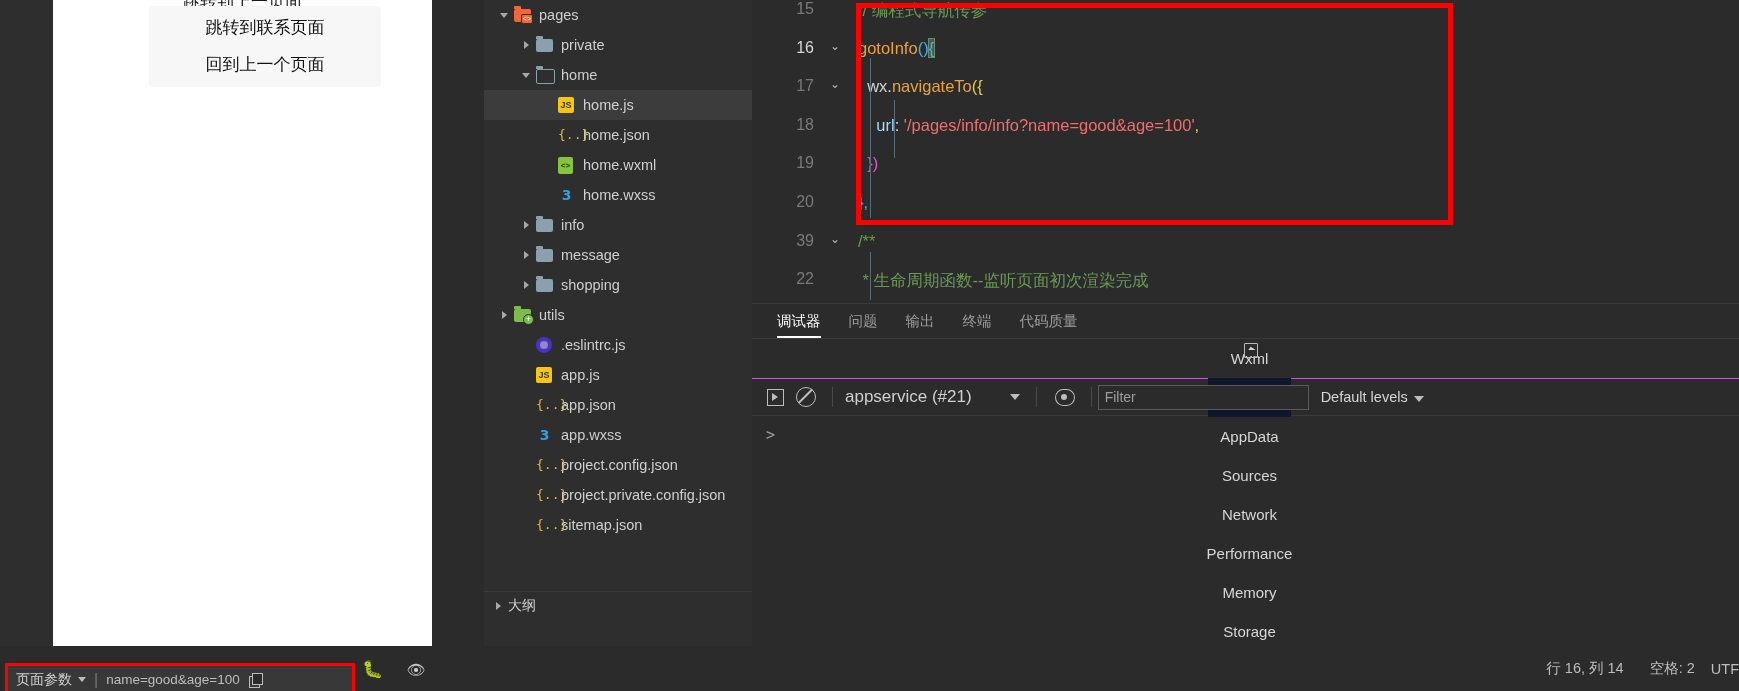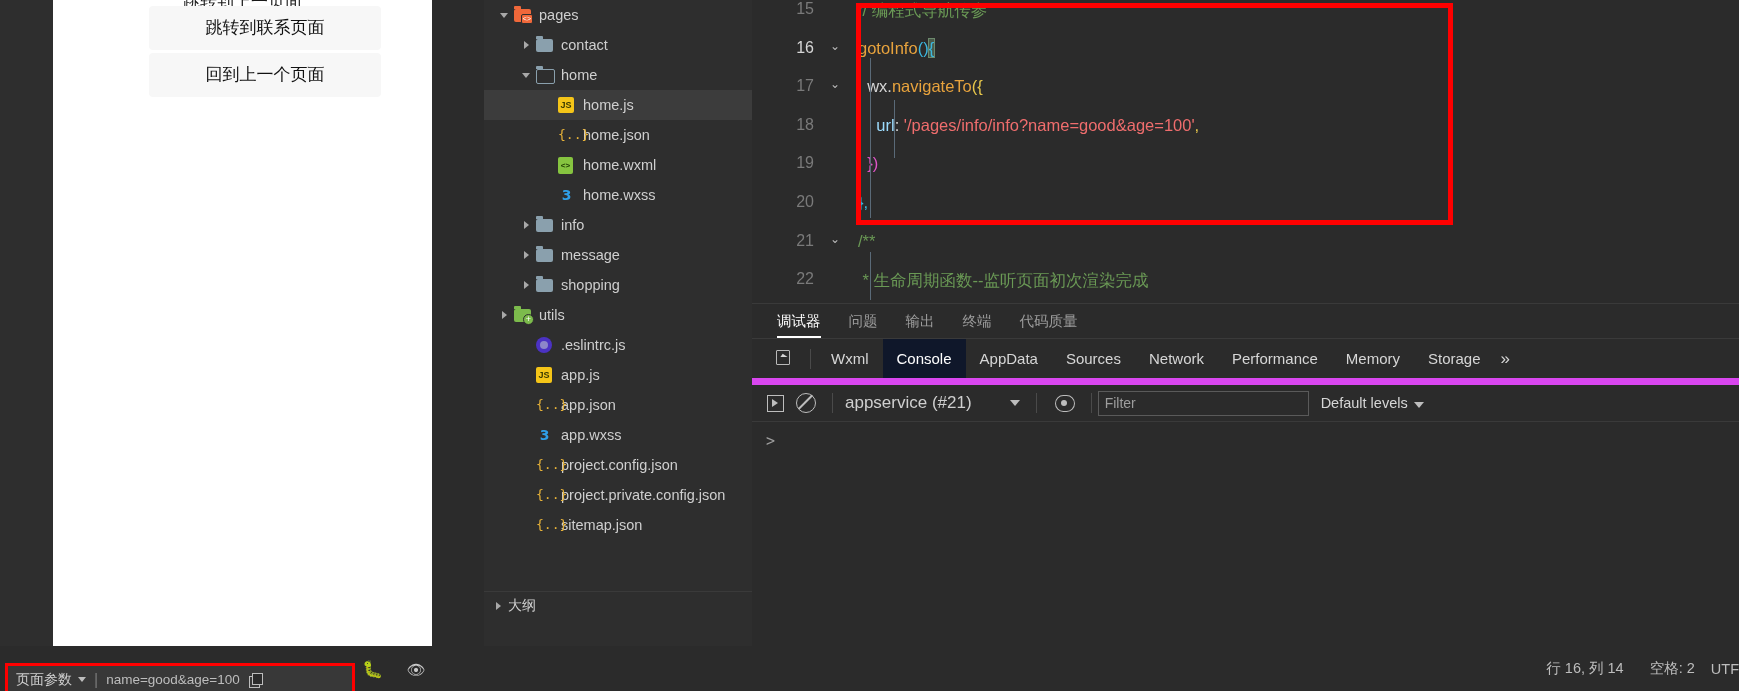--- a/index.html
+++ b/index.html
@@ -16,21 +16,21 @@
 
   
   .simulator{position:absolute;left:53px;top:0;width:379px;height:580px;background:#ffffff;overflow:hidden;}
   .sim-row{position:absolute;left:0;width:379px;text-align:center;color:#111;font-size:17px;}
   .sim-title-cut{top:-10px;color:#1a1a1a;font-size:17px;}
   .sim-btn{
     position:absolute;left:96px;width:232px;background:#f7f7f7;border-radius:4px;
     color:#111;font-size:17px;text-align:center;
   }
   .sim-btn-1{top:6px;height:44px;line-height:44px;}
-  .sim-btn-2{top:53px;height:44px;line-height:44px;}
+  .sim-btn-2{top:43px;height:44px;line-height:44px;}
   .sim-blank{position:absolute;left:53px;top:580px;width:379px;height:66px;background:#ffffff;}
 
   
   .param-bar{
     position:absolute;left:0;top:646px;width:360px;height:45px;background:#2b2b2b;
     display:flex;align-items:center;
   }
   .param-box{
     position:absolute;left:5px;top:17px;width:350px;height:33px;
     border:3px solid #ff0000;box-sizing:border-box;
@@ -107,21 +107,21 @@
   .red-box{position:absolute;left:856px;top:3px;width:597px;height:222px;border:5px solid #ff0000;box-sizing:border-box;pointer-events:none;z-index:5;}
   .indent-guide{position:absolute;width:1px;background:#5a6a78;z-index:2;}
 
   
   .debugger{position:absolute;left:752px;top:303px;width:987px;height:343px;background:#2b2b2b;border-top:1px solid #3a3a3a;}
   .dbg-tabs{display:flex;align-items:center;height:34px;padding-left:25px;border-bottom:1px solid #3a3a3a;}
   .dbg-tab{color:#9d9d9d;font-size:14.5px;margin-right:28px;position:relative;height:34px;line-height:34px;}
   .dbg-tab.active{color:#ffffff;}
   .dbg-tab.active::after{content:"";position:absolute;left:0;right:0;bottom:0;height:2px;background:#ffffff;}
 
-  .dev-tabs{display:flex;align-items:center;height:39px;background:#2b2b2b;border-bottom:7px solid #d946ef;padding-left:8px;}
+  .dev-tabs{display:flex;align-items:center;height:39px;background:#2b2b2b;border-bottom:1px solid #d946ef;padding-left:8px;flex-direction:column;}
   .inspect-btn{width:26px;height:26px;margin:0 8px 0 10px;position:relative;}
   .inspect-btn::before{content:"";position:absolute;left:6px;top:4px;width:12px;height:13px;border:1.6px solid #b9b9b9;border-radius:1px;}
   .inspect-btn::after{content:"";position:absolute;left:11px;top:9px;border-left:6px solid #d6d6d6;border-bottom:4px solid transparent;border-top:0px solid transparent;transform:rotate(35deg);}
   .vdiv{width:1px;height:20px;background:#4a4a4a;margin:0 6px;}
   .dev-tab{color:#d6d6d6;font-size:15px;padding:0 14px;height:39px;line-height:39px;font-family:"Liberation Sans",sans-serif;}
   .dev-tab.active{background:#0f172a;color:#ffffff;}
   .more-tabs{color:#d6d6d6;font-size:17px;margin-left:6px;}
 
   .console-bar{display:flex;align-items:center;height:36px;border-bottom:1px solid #3a3a3a;padding-left:10px;}
   .cbtn{width:26px;height:22px;margin-right:8px;position:relative;}
@@ -188,21 +188,21 @@
             <span class="ic-folder-pages" style="display: block;"></span>
           </span>
           <span class="fname">pages</span>
         </div>
         <div class="tree-item">
           <span style="width: 36px; flex: 0 0 auto;"></span>
           <span class="arrow closed"></span>
           <span class="ficon">
             <span class="ic-folder" style="display: block;"></span>
           </span>
-          <span class="fname">contact</span>
+          <span class="fname">private</span>
         </div>
         <div class="tree-item">
           <span style="width: 36px; flex: 0 0 auto;"></span>
           <span class="arrow open"></span>
           <span class="ficon">
             <span class="ic-folder-open" style="display: block;"></span>
           </span>
           <span class="fname">home</span>
         </div>
         <div class="tree-item selected">
@@ -378,21 +378,21 @@
       <span class="codetxt">  <span class="brace-m">})</span></span>
     </div>
 
     <div class="code-line">
       <span class="ln">20</span>
       <span class="fold"></span>
       <span class="codetxt brace-b">},</span>
     </div>
 
     <div class="code-line">
-      <span class="ln">21</span>
+      <span class="ln">39</span>
       <span class="fold">⌄</span>
       <span class="codetxt cmt">/**</span>
     </div>
 
     <div class="code-line">
       <span class="ln">22</span>
       <span class="fold"></span>
       <span class="codetxt cmt"> <span>* 生命周期函数--监听页面初次渲染完成</span></span>
     </div>
 

